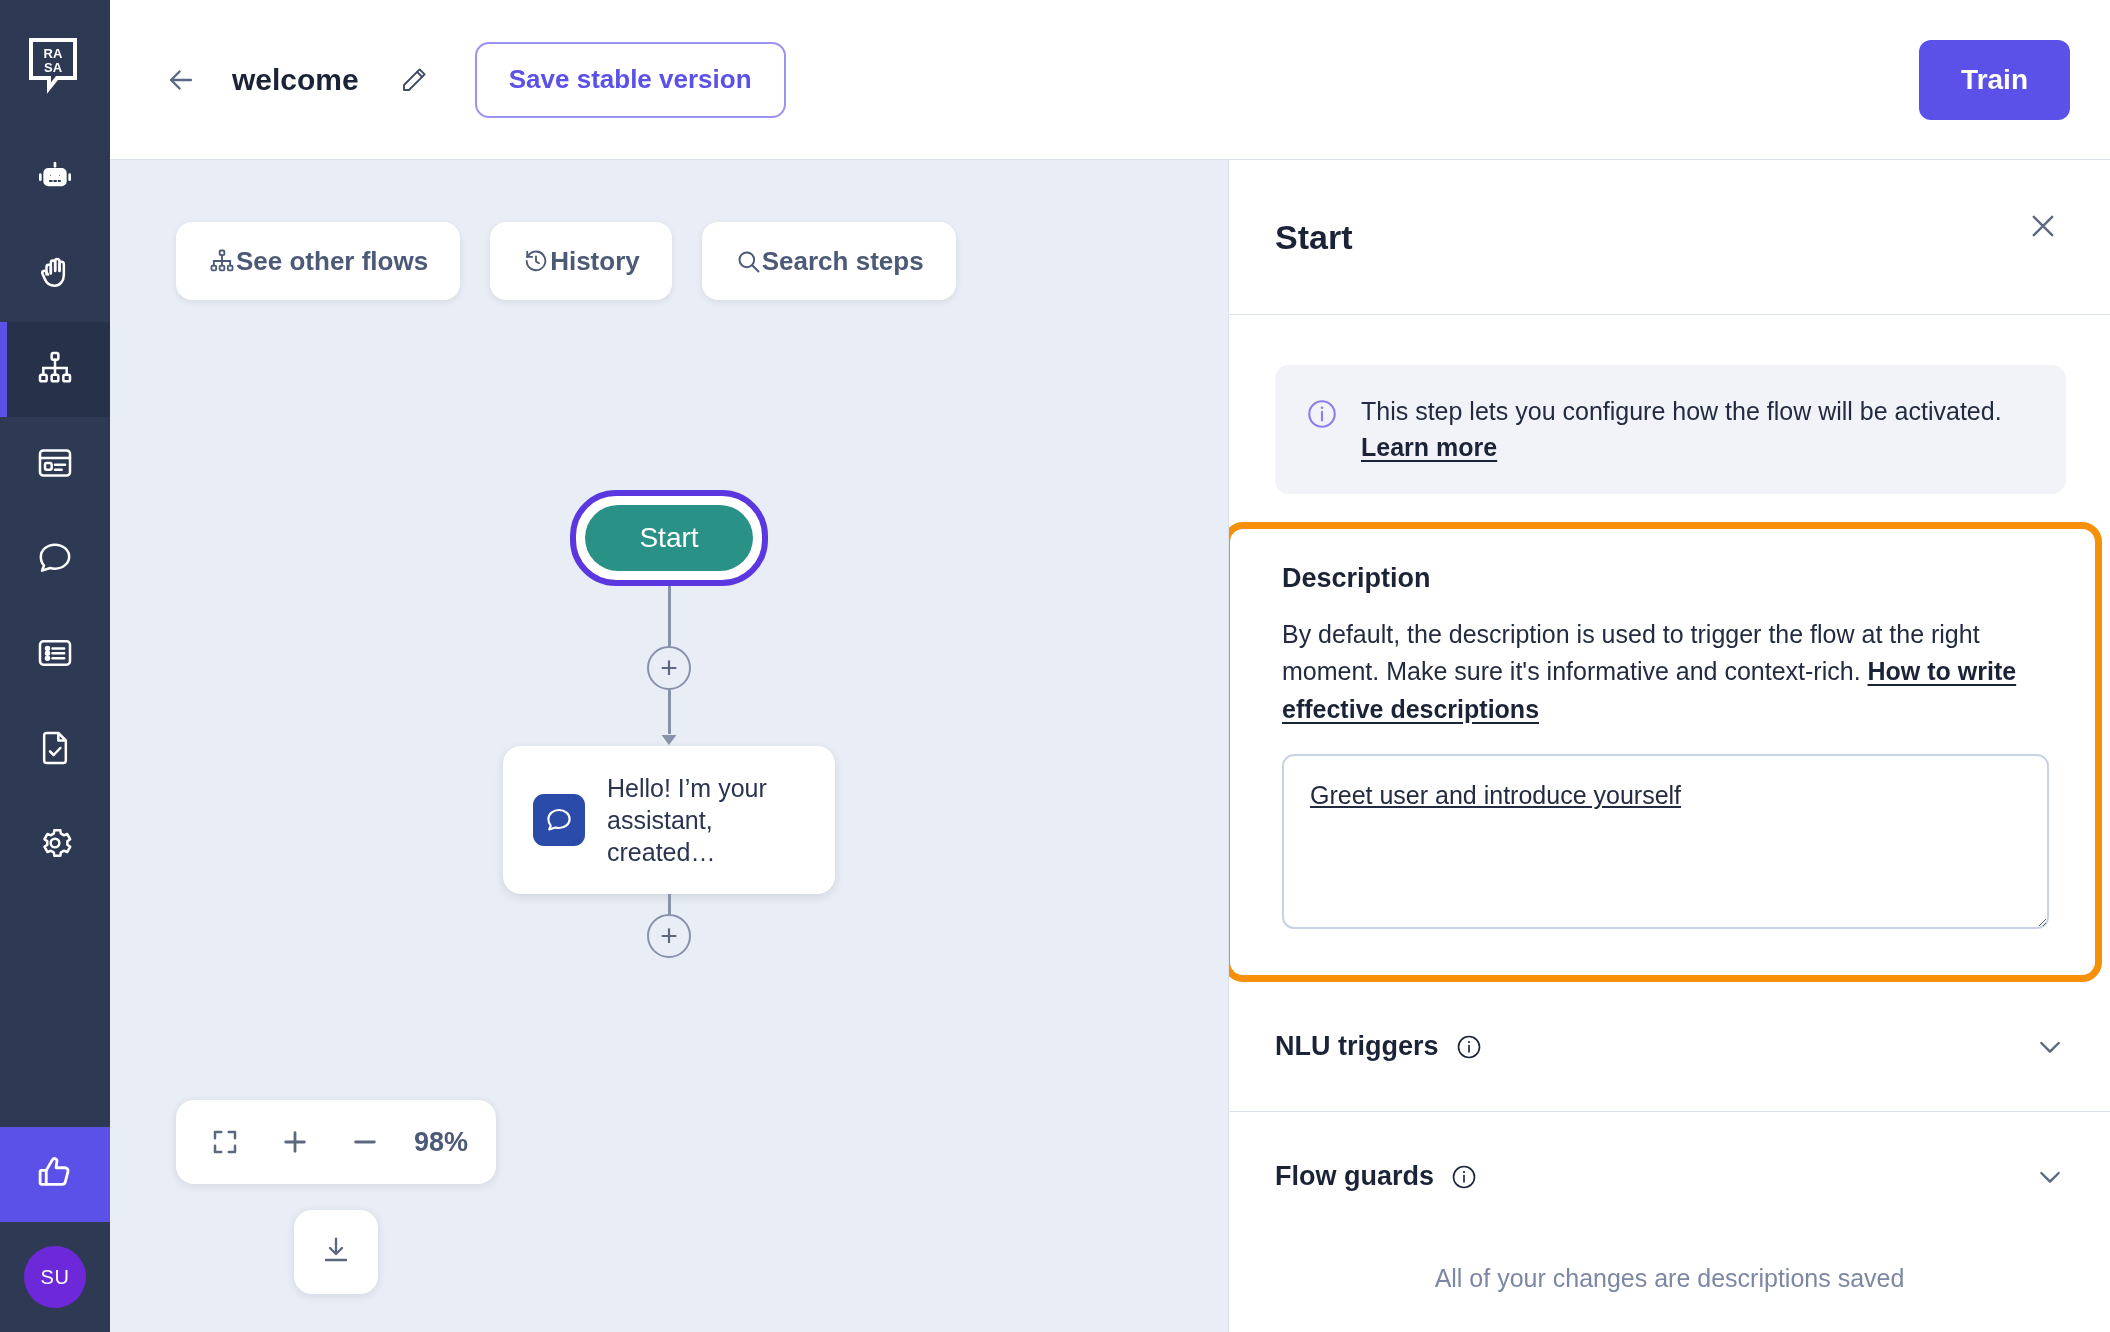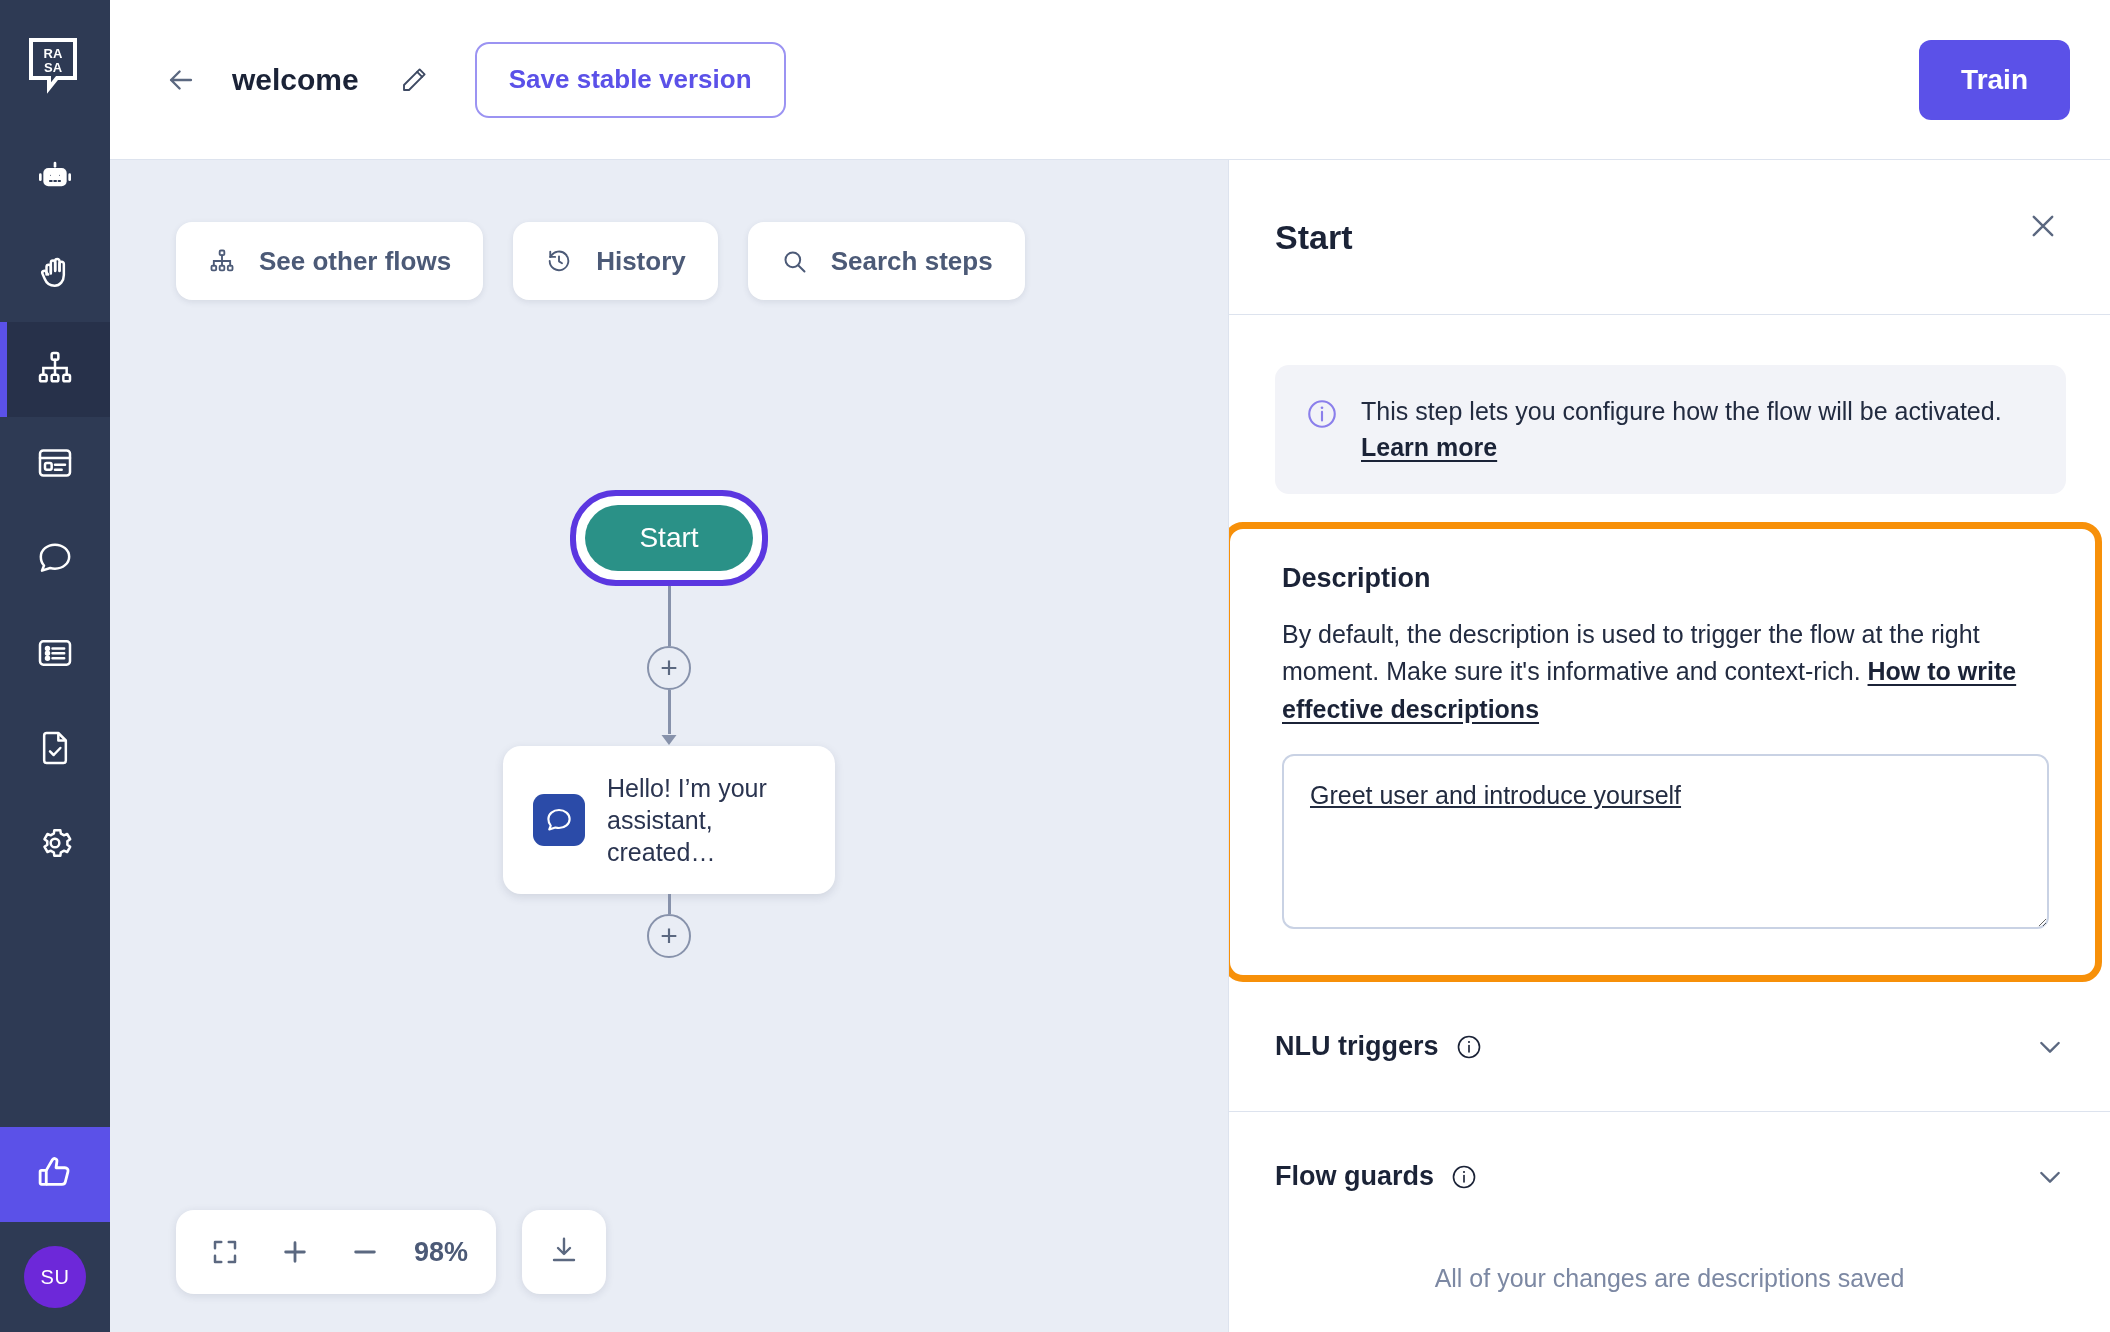--- a/index.html
+++ b/index.html
@@ -140,21 +140,21 @@
   .canvas-toolbar {
     position: absolute; left: 66px; top: 62px;
     display: flex; gap: 30px;
   }
   .tool-btn {
     height: 78px;
     background: #fff;
     border-radius: 16px;
     box-shadow: 0 2px 6px rgba(40,50,80,.10);
     display: flex; align-items: center;
-    gap: 23px;
+    gap: 0;
     padding: 8px 32px;
     color: #4C5A77;
     font-size: 26px; font-weight: bold;
     cursor: pointer;
   }
   .tool-btn .ic { display: flex; align-items: center; color: #4C5A77; }
 
   
   .graph {
     position: absolute;
@@ -211,21 +211,21 @@
     display: flex; align-items: center; justify-content: center;
     flex: 0 0 52px;
   }
   .node-card .txt {
     color: #2A3450; font-size: 25px; line-height: 1.28;
   }
 
   
   .zoom-bar-wrap {
     position: absolute; left: 66px; bottom: 38px;
-    display: flex; gap: 26px; align-items: center;
+    display: flex; gap: 26px; align-items: center; flex-direction: column;
   }
   .zoom-bar {
     height: 84px;
     background: #fff; border-radius: 18px;
     box-shadow: 0 2px 8px rgba(40,50,80,.12);
     display: flex; align-items: center;
     padding: 0 28px; gap: 28px;
     color: #5B6880;
   }
   .zbtn {

